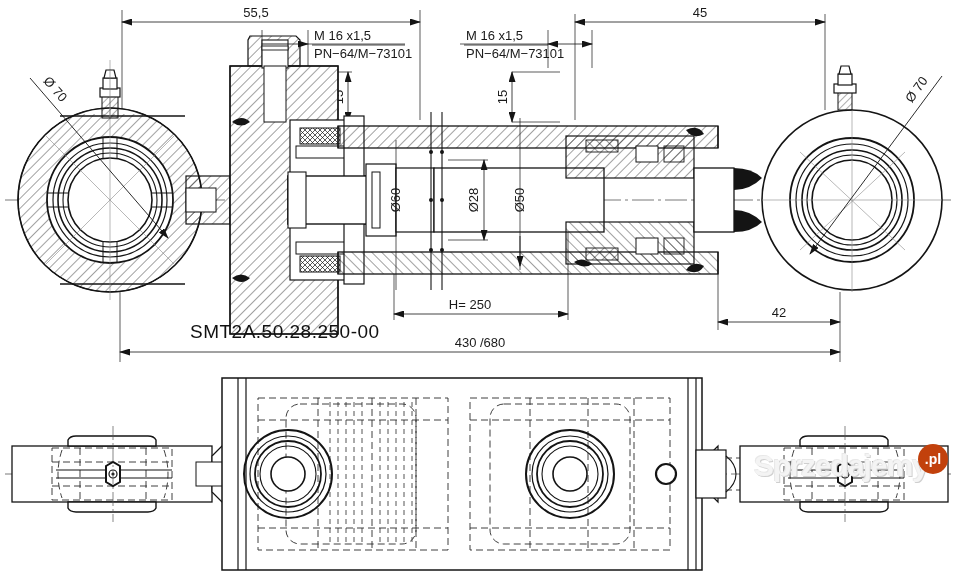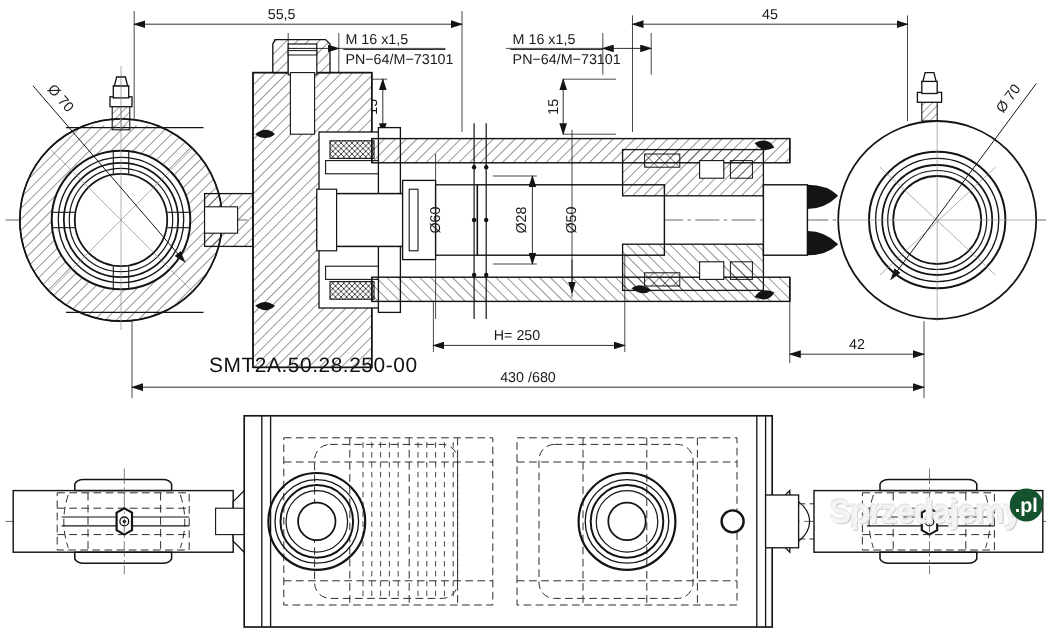--- a/index.html
+++ b/index.html
@@ -6,22 +6,22 @@
   body{width:960px;height:578px;overflow:hidden;
        font-family:"Liberation Sans","DejaVu Sans",sans-serif;}
   #sheet{position:relative;width:960px;height:502px;background:#ffffff;}
   svg{display:block;}
   .dimtxt{font-family:"Liberation Sans",sans-serif;font-size:13px;fill:#1a1a1a;}
   .modeltxt{font-family:"Liberation Sans",sans-serif;font-size:19px;fill:#111;letter-spacing:.5px;}
   .wm{position:absolute;right:12px;bottom:14px;display:flex;align-items:center;
       pointer-events:none;}
   .wm-word{font-family:"Liberation Sans",sans-serif;font-size:30px;font-weight:bold;
       color:#f4f4f4;text-shadow:1px 1px 0 #cfcfcf,-1px -1px 0 #e8e8e8;letter-spacing:-1px;}
-  .wm-badge{width:30px;height:30px;border-radius:50%;background:#14532d;color:#fff;
-      font-size:18px;font-weight:bold;display:flex;align-items:center;justify-content:center;
+  .wm-badge{width:30px;height:30px;border-radius:50%;background:#c2410c;color:#fff;
+      font-size:14px;font-weight:bold;display:flex;align-items:center;justify-content:center;
       margin-left:-10px;margin-bottom:14px;}
 </style>
 </head>
 <body>
 
 <div id="sheet">
 
 <svg width="960" height="578" viewBox="0 0 960 578">
   <defs>
     <marker id="ar" markerWidth="11" markerHeight="7" refX="10" refY="3.5" orient="auto" markerUnits="userSpaceOnUse">

